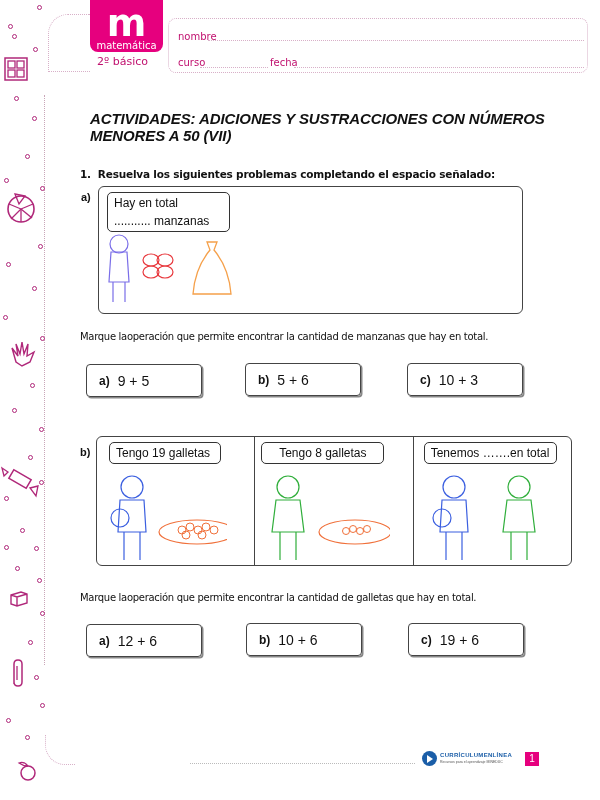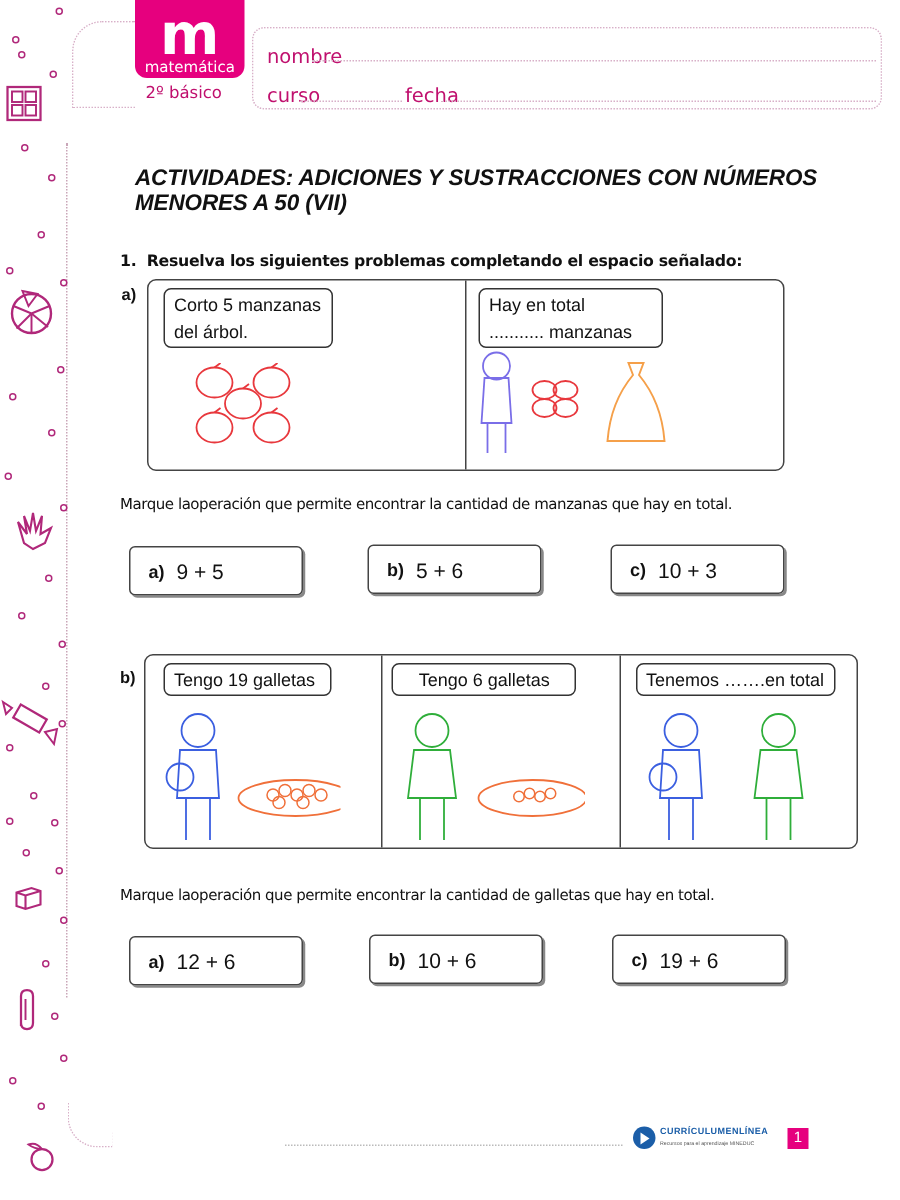--- a/index.html
+++ b/index.html
@@ -10,21 +10,21 @@
   .deco-rail { position:absolute; left:44px; top:95px; width:0; height:570px; border-left:1px dotted #c9a6b8; }
   .dot { position:absolute; width:5px; height:5px; border:1.3px solid #b0287a; border-radius:50%; }
   .deco { position:absolute; }
 
   
   .logo { position:absolute; left:90px; top:0; width:73px; height:52px; background:#e6007e; border-radius:0 0 8px 8px; color:#fff; text-align:center; }
   .logo .m { font-family:"DejaVu Sans", sans-serif; font-weight:bold; font-size:38px; line-height:34px; margin-top:6px; display:block; }
   .logo .sub { font-family:"DejaVu Sans", sans-serif; font-size:10px; display:block; margin-top:0; }
   .grade { position:absolute; left:97px; top:55px; font-family:"DejaVu Sans", sans-serif; font-size:11px; color:#c0106e; }
   .header-box { position:absolute; left:168px; top:18px; width:420px; height:55px; border:1px dotted #d8b0c8; border-radius:8px; }
-  .hlabel { position:absolute; font-family:"DejaVu Sans", sans-serif; font-size:13px; color:#c0106e; }
+  .hlabel { position:absolute; font-family:"DejaVu Sans", sans-serif; font-size:10px; color:#c0106e; }
   .hline { position:absolute; border-bottom:1px dotted #d8b0c8; }
 
   .title { position:absolute; left:90px; top:110px; font-size:15px; font-weight:bold; letter-spacing:-0.1px;font-style:italic; }
   .instruction { position:absolute; left:80px; top:153px; font-family:"DejaVu Sans", sans-serif; font-size:10.5px; font-weight:bold; letter-spacing:-0.2px;margin-top:15px; }
 
   .label-ab { position:absolute; font-size:11px; font-weight:bold; }
   .panel-row { position:absolute; border:1.5px solid #444; border-radius:6px; display:flex; }
   .panel { flex:1; position:relative; border-right:1.5px solid #444; }
   .panel:last-child { border-right:none; }
   .bubble { position:absolute; border:1.3px solid #333; border-radius:5px; background:#fff; font-size:12px; line-height:18px; padding:1px 6px; }
@@ -132,36 +132,20 @@
 
 <div class="title">ACTIVIDADES: ADICIONES Y SUSTRACCIONES CON NÚMEROS MENORES A 50 (VII)</div>
 <div class="instruction">
   <span>1.</span>&nbsp;
   <span>Resuelva los siguientes problemas completando el espacio señalado:</span>
 </div>
 
 <div class="label-ab" style="left:81px;top:191px">a)</div>
 <div class="panel-row" style="left:98px;top:186px;width:425px;height:128px">
   <div class="panel">
-    <div class="bubble" style="left:10px;top:5px;width:113px">
-      <div>Corto 5 manzanas</div>
-      <div>del árbol.</div>
-    </div>
-    <svg style="position:absolute;left:30px;top:55px" width="80" height="60">
-      <g fill="none" stroke="#e8383d" stroke-width="1.2">
-        <ellipse cx="14" cy="13" rx="12" ry="10"></ellipse>
-          <ellipse cx="52" cy="13" rx="12" ry="10"></ellipse>
-        <ellipse cx="33" cy="27" rx="12" ry="10"></ellipse>
-        <ellipse cx="14" cy="43" rx="12" ry="10"></ellipse>
-          <ellipse cx="52" cy="43" rx="12" ry="10"></ellipse>
-        <path d="M14 3 l4 -3 M52 3 l4 -3 M33 17 l4 -3 M14 33 l4 -3 M52 33 l4 -3"></path>
-      </g>
-    </svg>
-  </div>
-  <div class="panel">
     <div class="bubble" style="left:8px;top:5px;width:123px">
       <div>Hay en total</div>
       <div>........... manzanas</div>
     </div>
     <svg style="position:absolute;left:2px;top:45px" width="140" height="80">
       <g fill="none" stroke="#7a6ee8" stroke-width="1.2">
         <circle cx="18" cy="12" r="9"></circle>
           <path d="M10 20 L8 50 L28 50 L26 20 Z M12 50 L12 70 M24 50 L24 70"></path>
       </g>
       <g fill="none" stroke="#e8383d" stroke-width="1.2">
@@ -208,21 +192,21 @@
           <circle cx="96" cy="58" r="4"></circle>
           <circle cx="104" cy="55" r="4"></circle>
           <circle cx="112" cy="58" r="4"></circle>
           <circle cx="84" cy="63" r="4"></circle>
           <circle cx="100" cy="63" r="4"></circle>
         </g>
     </svg>
   </div>
   <div class="panel">
     <div class="bubble" style="left:6px;top:5px;width:123px;text-align:center">
-      <div>Tengo 6 galletas</div>
+      <div>Tengo 8 galletas</div>
     </div>
     <svg style="position:absolute;left:5px;top:35px" width="130" height="95">
       <g fill="none" stroke="#2fae3a" stroke-width="1.2">
         <circle cx="28" cy="15" r="11"></circle>
           <path d="M16 28 L40 28 L44 60 L12 60 Z M20 60 L20 88 M36 60 L36 88"></path>
       </g>
       <ellipse cx="95" cy="60" rx="36" ry="12" fill="none" stroke="#f0703a" stroke-width="1.2"></ellipse>
       <g fill="none" stroke="#f0703a" stroke-width="1">
           <circle cx="86" cy="59" r="3.5"></circle>
           <circle cx="93" cy="57" r="3.5"></circle>

